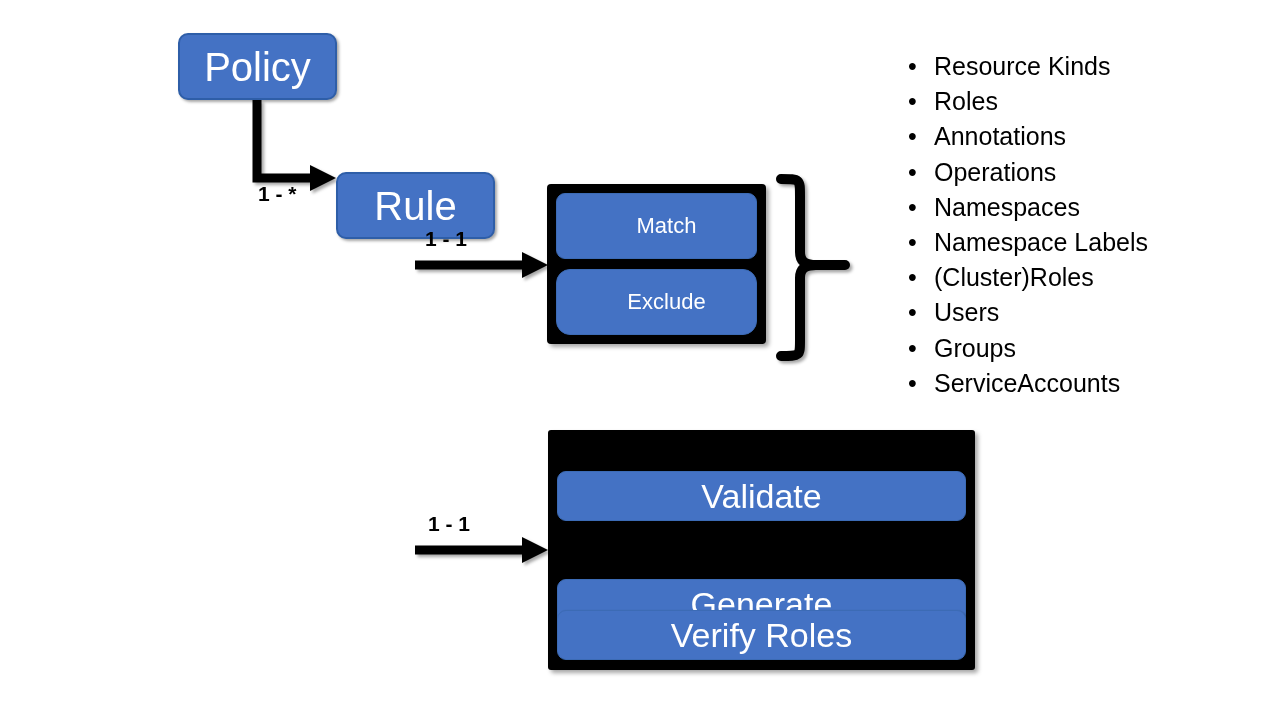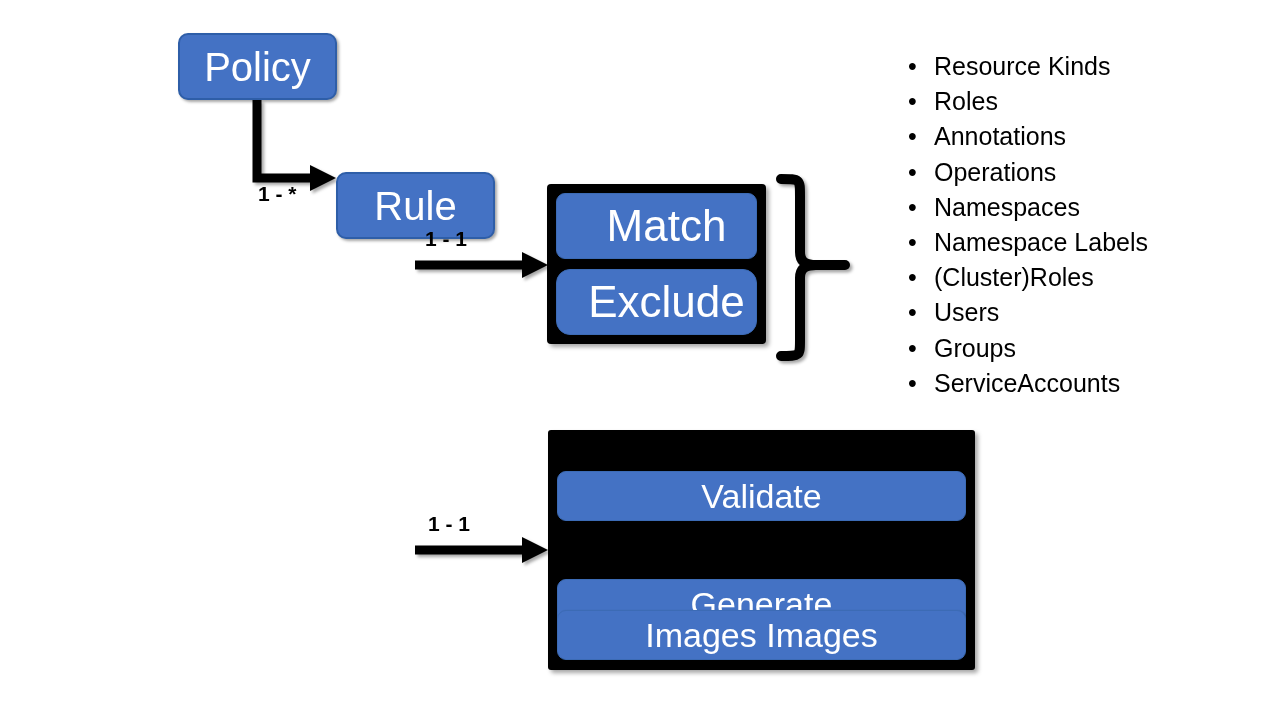--- a/index.html
+++ b/index.html
@@ -54,21 +54,21 @@
     border: 1.5px solid #3C6BB5;
     border-radius: 9px;
     color: #ffffff;
     display: flex;
     align-items: center;
     justify-content: center;
     white-space: nowrap;
     line-height: 1;
     box-shadow: 1px 1px 2px rgba(0,0,0,0.3);
   }
-  .mx-node { font-size: 44px; padding-left: 20px; }
+  .mx-node { font-size: 22px; padding-left: 20px; }
   .act-node { font-size: 34px; }
 
   
   #connectors {
     position: absolute;
     left: 0;
     top: 0;
     width: 1280px;
     height: 720px;
     pointer-events: none;
@@ -176,21 +176,21 @@
   </div>
 
   <div class="group-frame" style="left:548px; top:430px; width:427px; height:240px; border-radius:3px;">
     <div class="inner-node act-node" style="left:9px; top:9px; width:409px; height:50px;margin-top:32px;">
       <span>Validate</span>
     </div>
     <div class="inner-node act-node" style="left:9px; top:123px; width:409px; height:50px;margin-top:26px;">
       <span>Generate</span>
     </div>
     <div class="inner-node act-node" style="left:9px; top:180px; width:409px; height:50px;">
-      <span>Images Images</span>
+      <span>Verify Roles</span>
     </div>
   </div>
 
   <ul id="bullet-list">
     <li>Resource Kinds</li>
     <li>Roles</li>
     <li>Annotations</li>
     <li>Operations</li>
     <li>Namespaces</li>
     <li>Namespace Labels</li>

